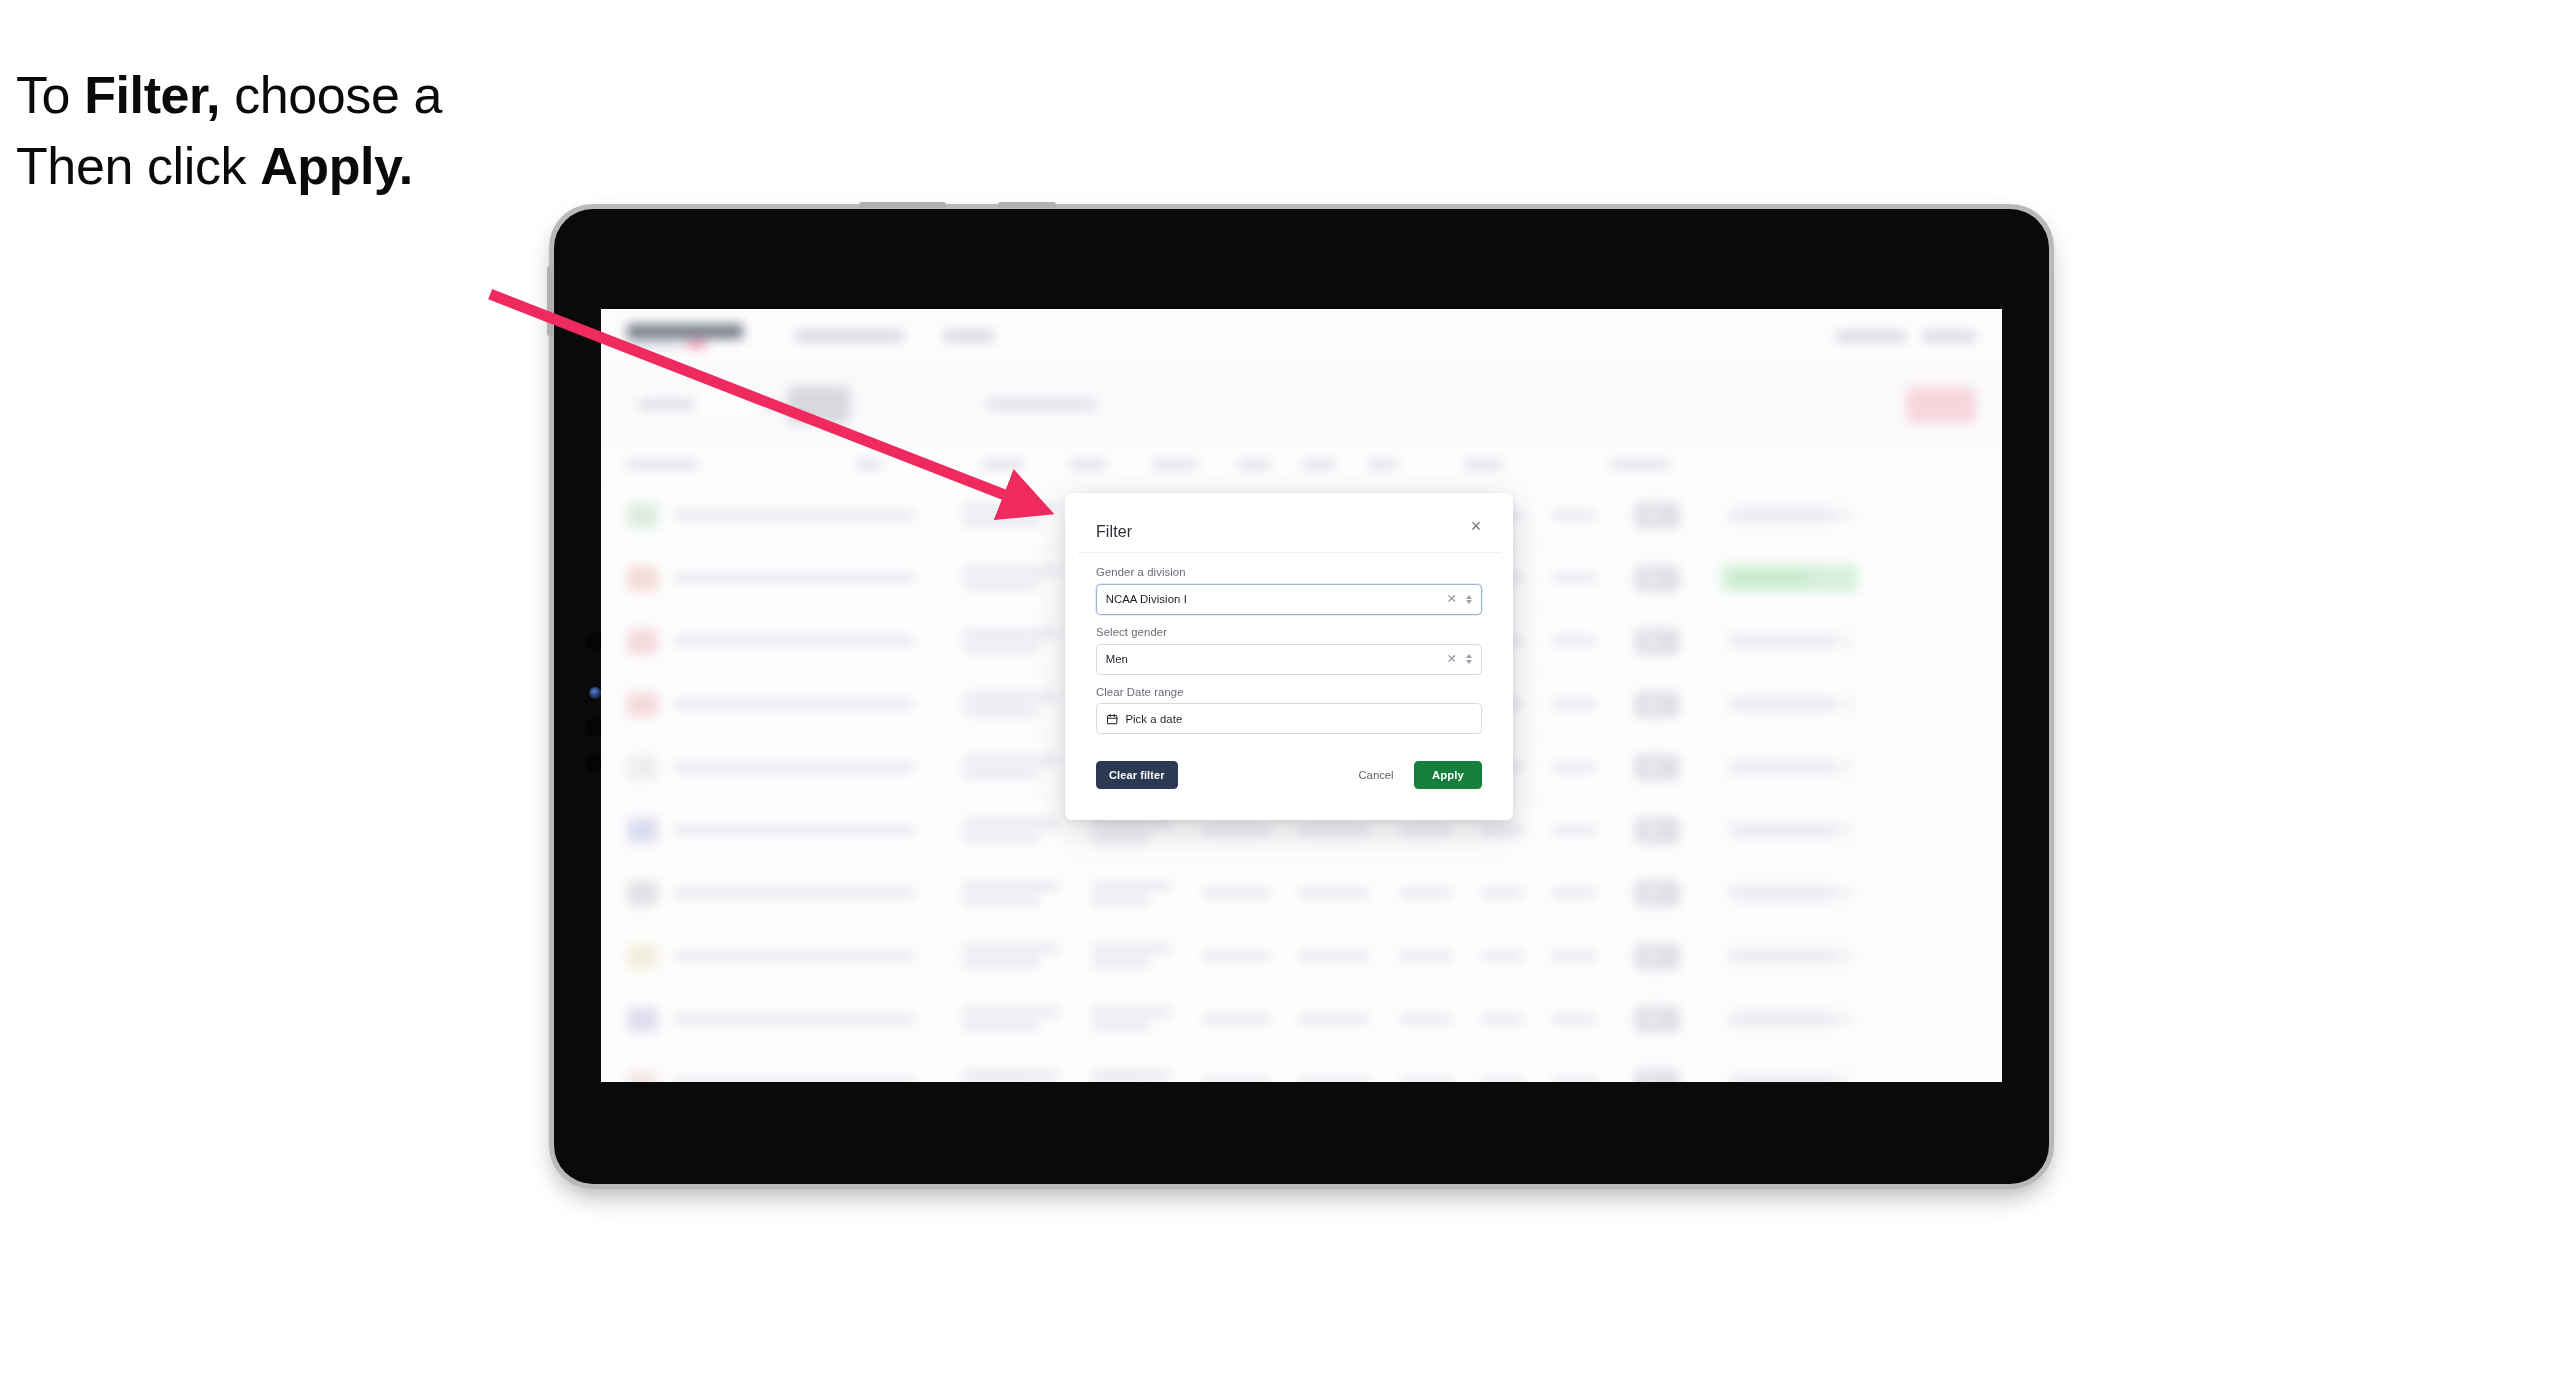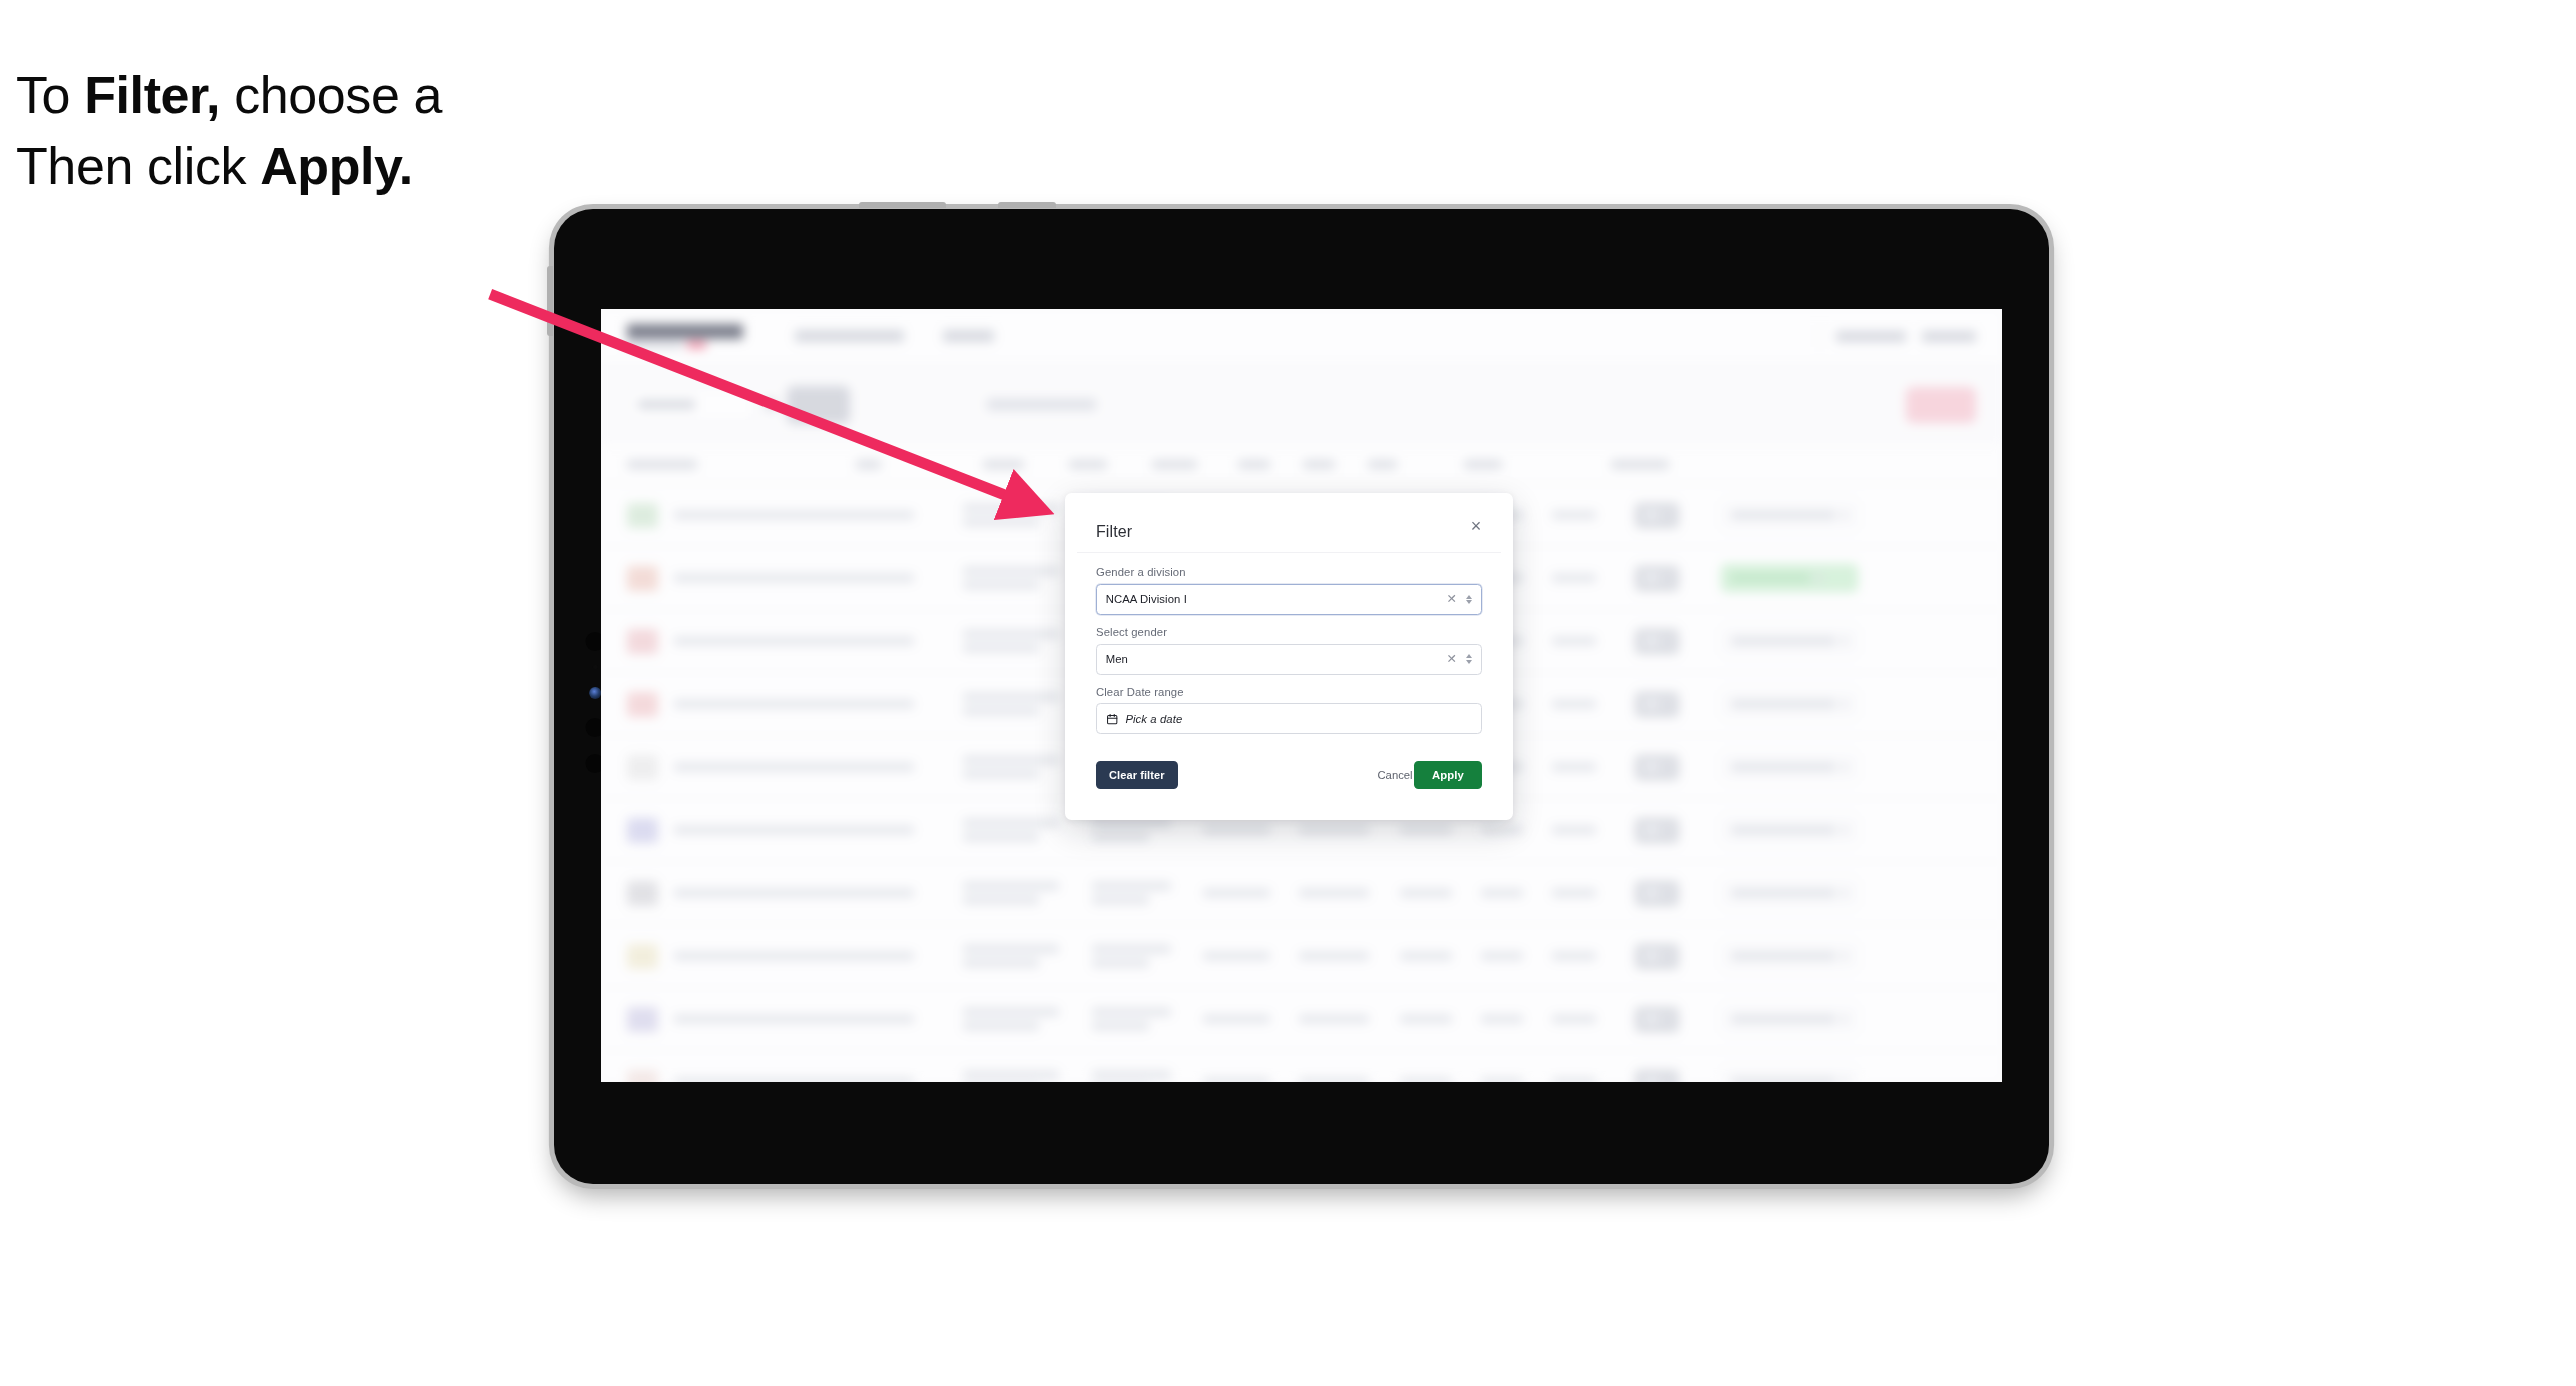--- a/index.html
+++ b/index.html
@@ -308,21 +308,21 @@
   .field-control.is-focused {
     border-color: #9fb0d4;
     box-shadow: 0 0 0 0.7px rgba(159,176,212,0.35);
   }
   .field-value {
     font-size: 11.3px;
     color: #20222a;
     flex: 1;
     letter-spacing: 0.1px;
   }
-  .field-value.is-placeholder { color: #1f2128; font-style: italic; }
+  .field-value.is-placeholder { color: #1f2128; }
 
   .ctl-icons {
     display: flex; align-items: center; gap: 9.5px;
     color: #8d919c;
   }
   .icon-clear {
     font-size: 12.4px; line-height: 1; cursor: pointer; font-weight: 400;
   }
   .icon-stepper {
     display: flex; flex-direction: column; align-items: center;
@@ -357,20 +357,21 @@
     border-radius: 4.4px;
     padding: 8px 13px;
     cursor: pointer;
     font-family: inherit;
     letter-spacing: 0.1px;
   }
   #footer-right {
     margin-left: auto;
     display: flex;
     align-items: center;
+    gap: 19px;
   }
   #cancel-button {
     background: none;
     border: none;
     color: #5e626d;
     font-size: 11.3px;
     cursor: pointer;
     font-family: inherit;
     padding: 4.4px 1.5px;
   }

